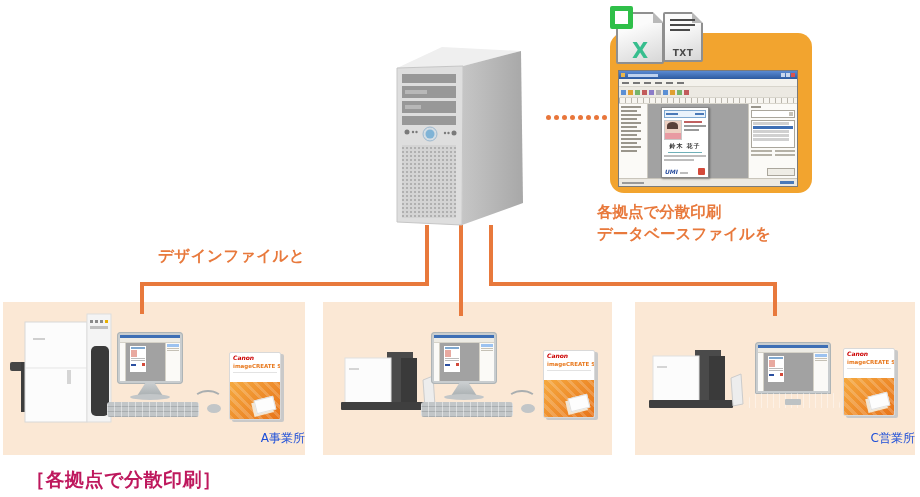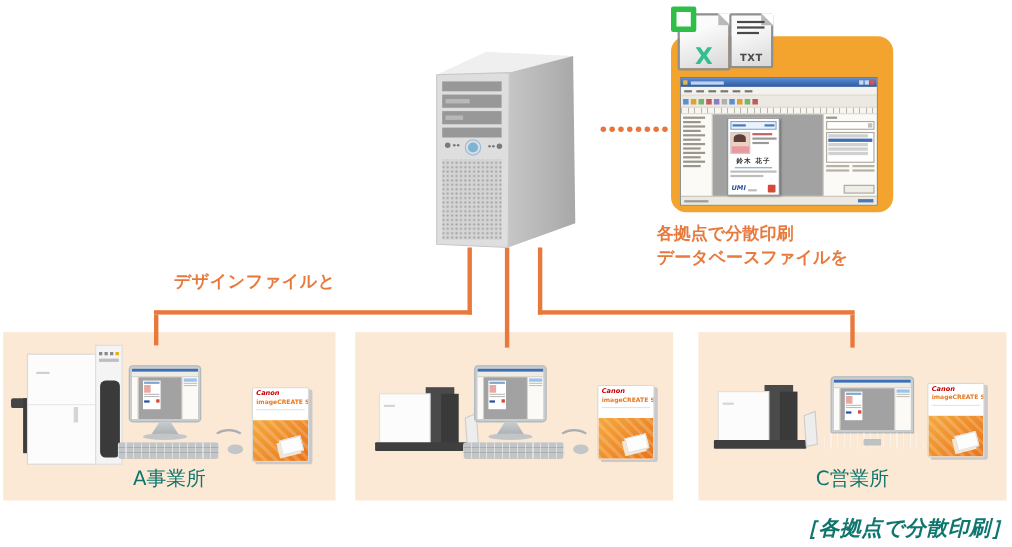--- a/index.html
+++ b/index.html
@@ -96,30 +96,30 @@
   .ap-status{height:7px;background:#ECE9E2;border-top:1px solid #C9C5BB;display:flex;align-items:center;
              padding:0 3px;gap:3px;flex:none;}
   .ap-status .s1{width:22px;height:2px;background:#999;}
   .ap-status .s2{width:14px;height:3px;background:#4A79B8;margin-left:auto;}
 
   
   .callout-caption{position:absolute;left:597px;top:201px;color:#E8793C;font-size:15.5px;
                    font-weight:600;line-height:22px;z-index:2;white-space:nowrap;}
   .access-label{position:absolute;left:158px;top:246px;color:#E8793C;font-size:15.5px;
                 font-weight:600;letter-spacing:.5px;z-index:2;white-space:nowrap;}
-  .bottom-caption{position:absolute;left:26px;right:0;top:467px;text-align:right;color:#0f766e;
-                  font-size:19px;font-weight:600;letter-spacing:.5px;font-style:italic;}
+  .bottom-caption{position:absolute;left:26px;right:0;top:467px;text-align:left;color:#be185d;
+                  font-size:19px;font-weight:600;letter-spacing:.5px;}
 
   
   .panel{position:absolute;top:302px;height:153px;background:#FBE8D5;z-index:1;}
   .panel-a{left:3px;width:302px;}
   .panel-b{left:323px;width:289px;}
   .panel-c{left:635px;width:280px;}
-  .loc-label{position:absolute;left:0;right:0;bottom:8px;text-align:center;color:#0f766e;
-             font-size:18px;white-space:nowrap;}
+  .loc-label{position:absolute;left:0;right:0;bottom:8px;text-align:right;color:#1d4ed8;
+             font-size:12px;white-space:nowrap;}
 
   
   .pc{position:absolute;width:120px;height:90px;}
   .monitor{position:absolute;left:10px;top:0;width:66px;height:52px;background:#C9CDCF;
            border-radius:4px;padding:3px;box-sizing:border-box;box-shadow:inset 0 0 0 1px #AEB4B6;}
   .m-screen{width:100%;height:100%;overflow:hidden;background:#fff;}
   .stand{position:absolute;left:30px;top:51px;width:26px;height:13px;
          background:linear-gradient(#C9CDCF,#A9AFB1);clip-path:polygon(32% 0,68% 0,100% 100%,0 100%);}
   .mbase{position:absolute;left:23px;top:62px;width:40px;height:6px;background:#C2C6C8;border-radius:50%;}
   .keyboard{position:absolute;left:0;top:70px;width:92px;height:15px;background:#C2C6C8;border-radius:3px;

